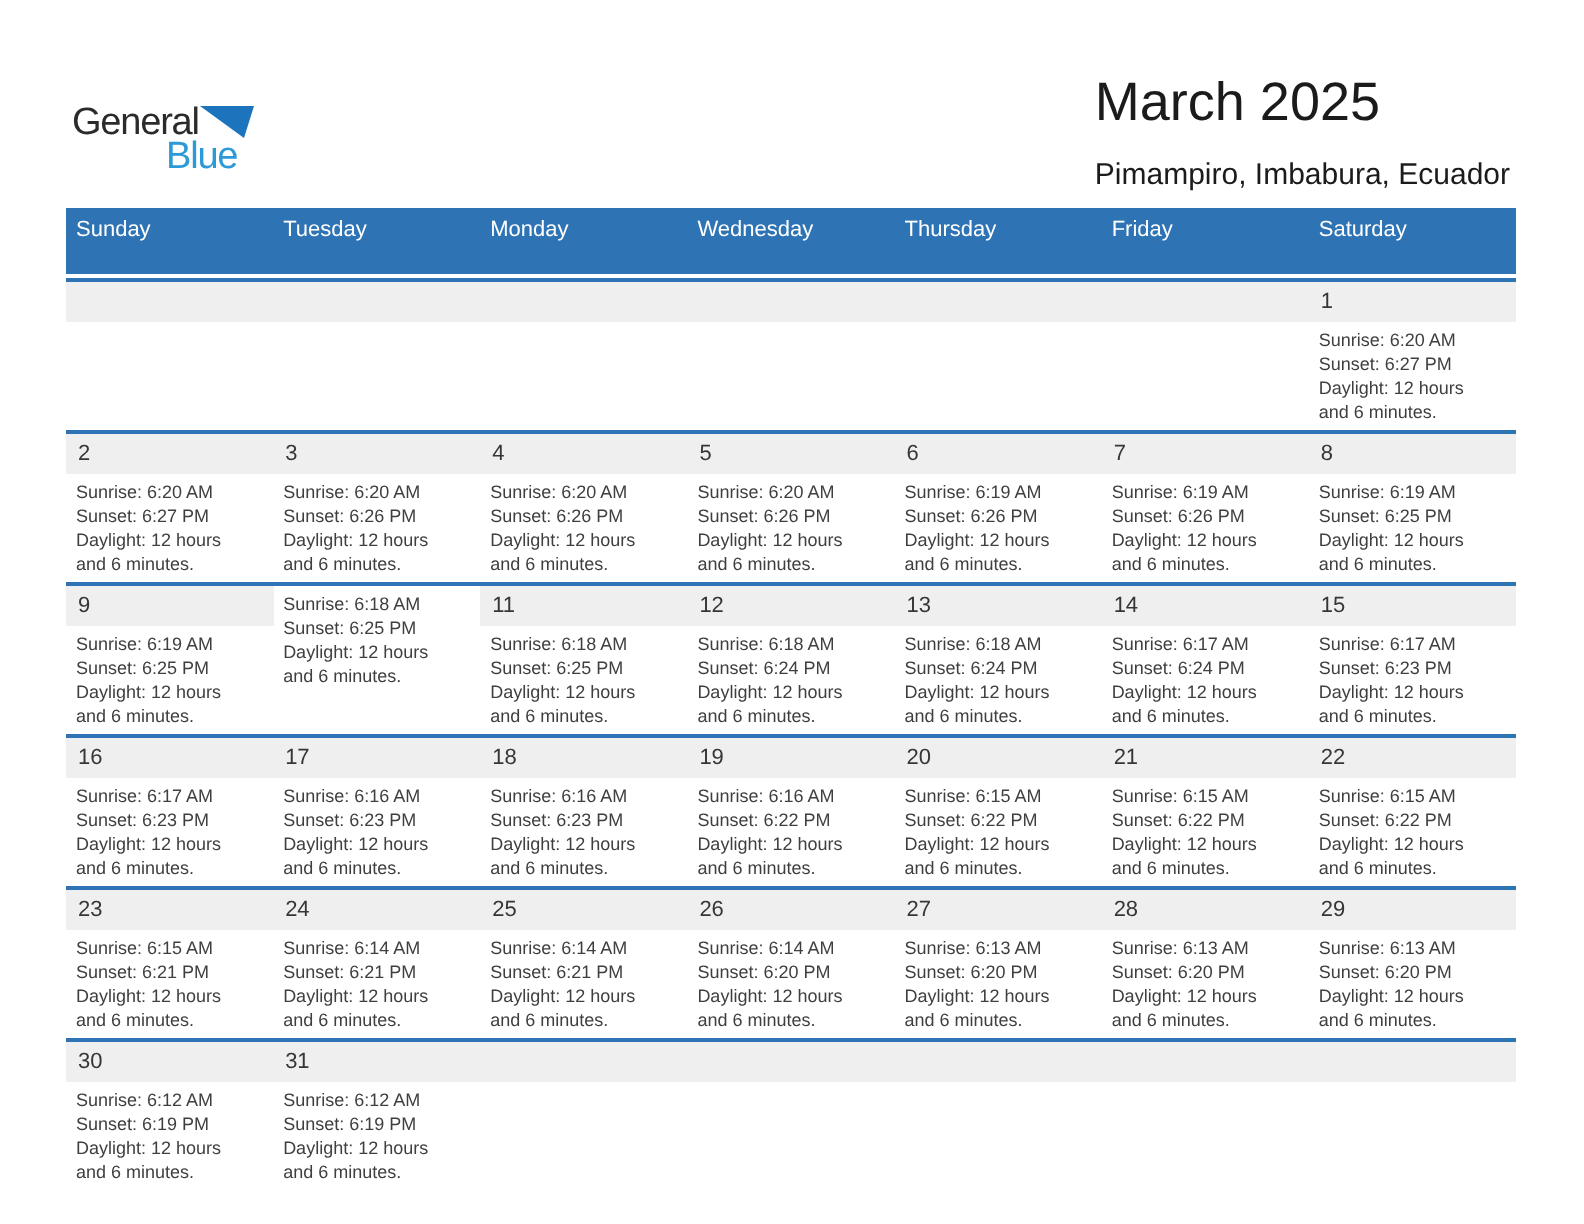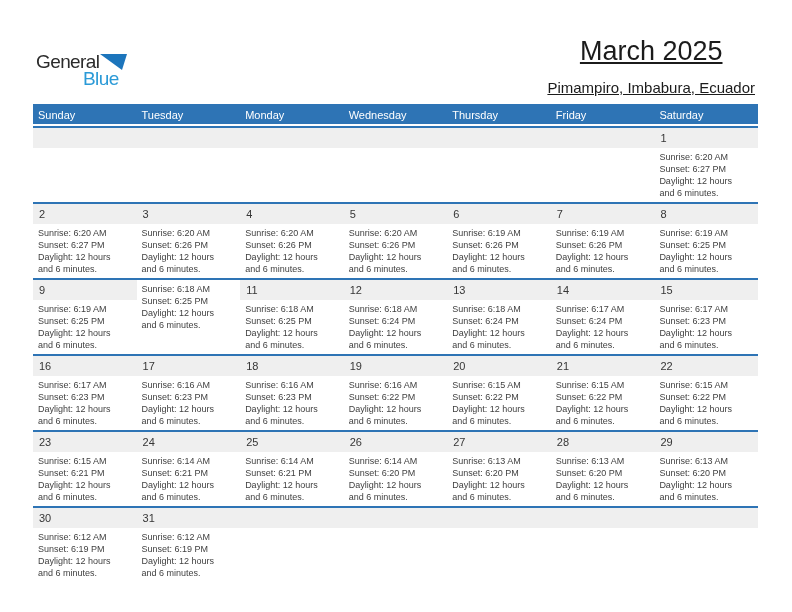--- a/index.html
+++ b/index.html
@@ -19,25 +19,25 @@
   }
   .logo{position:absolute;left:36px;top:53px;line-height:17px;white-space:nowrap;}
   .logo .l1{font-size:19px;letter-spacing:-0.6px;color:#2b2b2b;display:inline-block;}
   .logo .tri{
     display:inline-block;width:0;height:0;margin-left:1px;vertical-align:-2px;
     border-top:16px solid var(--tri);
     border-left:22px solid transparent;
     border-right:5px solid transparent;
   }
   .logo .l2{font-size:19px;letter-spacing:-0.6px;color:var(--logoblue);margin-left:47px;margin-top:-1px;}
-  .titleblock{position:absolute;right:37px;top:36px;text-align:center;color:var(--ink);text-decoration:underline;}
+  .titleblock{position:absolute;right:37px;top:36px;text-align:left;color:var(--ink);}
   .titleblock .month{font-size:27px;font-weight:400;line-height:30px;}
   .titleblock .loc{font-size:15px;font-weight:400;margin-top:13px;}
   .calendar{position:absolute;left:33px;top:104px;width:725px;}
-  .wdrow{display:flex;background:var(--blue);height:20px;margin-bottom:2px;}
+  .wdrow{display:flex;background:var(--blue);height:33px;margin-bottom:2px;}
   .wdrow .wd{
     width:14.2857%;color:#fff;font-size:11px;line-height:22px;
     padding-left:5px;overflow:hidden;
   }
   .week{display:flex;border-top:2px solid var(--blue);}
   .cell{width:14.2857%;}
   .cell .num{
     background:var(--band);height:20px;line-height:20px;
     padding-left:6px;font-size:11px;color:#363636;
   }

